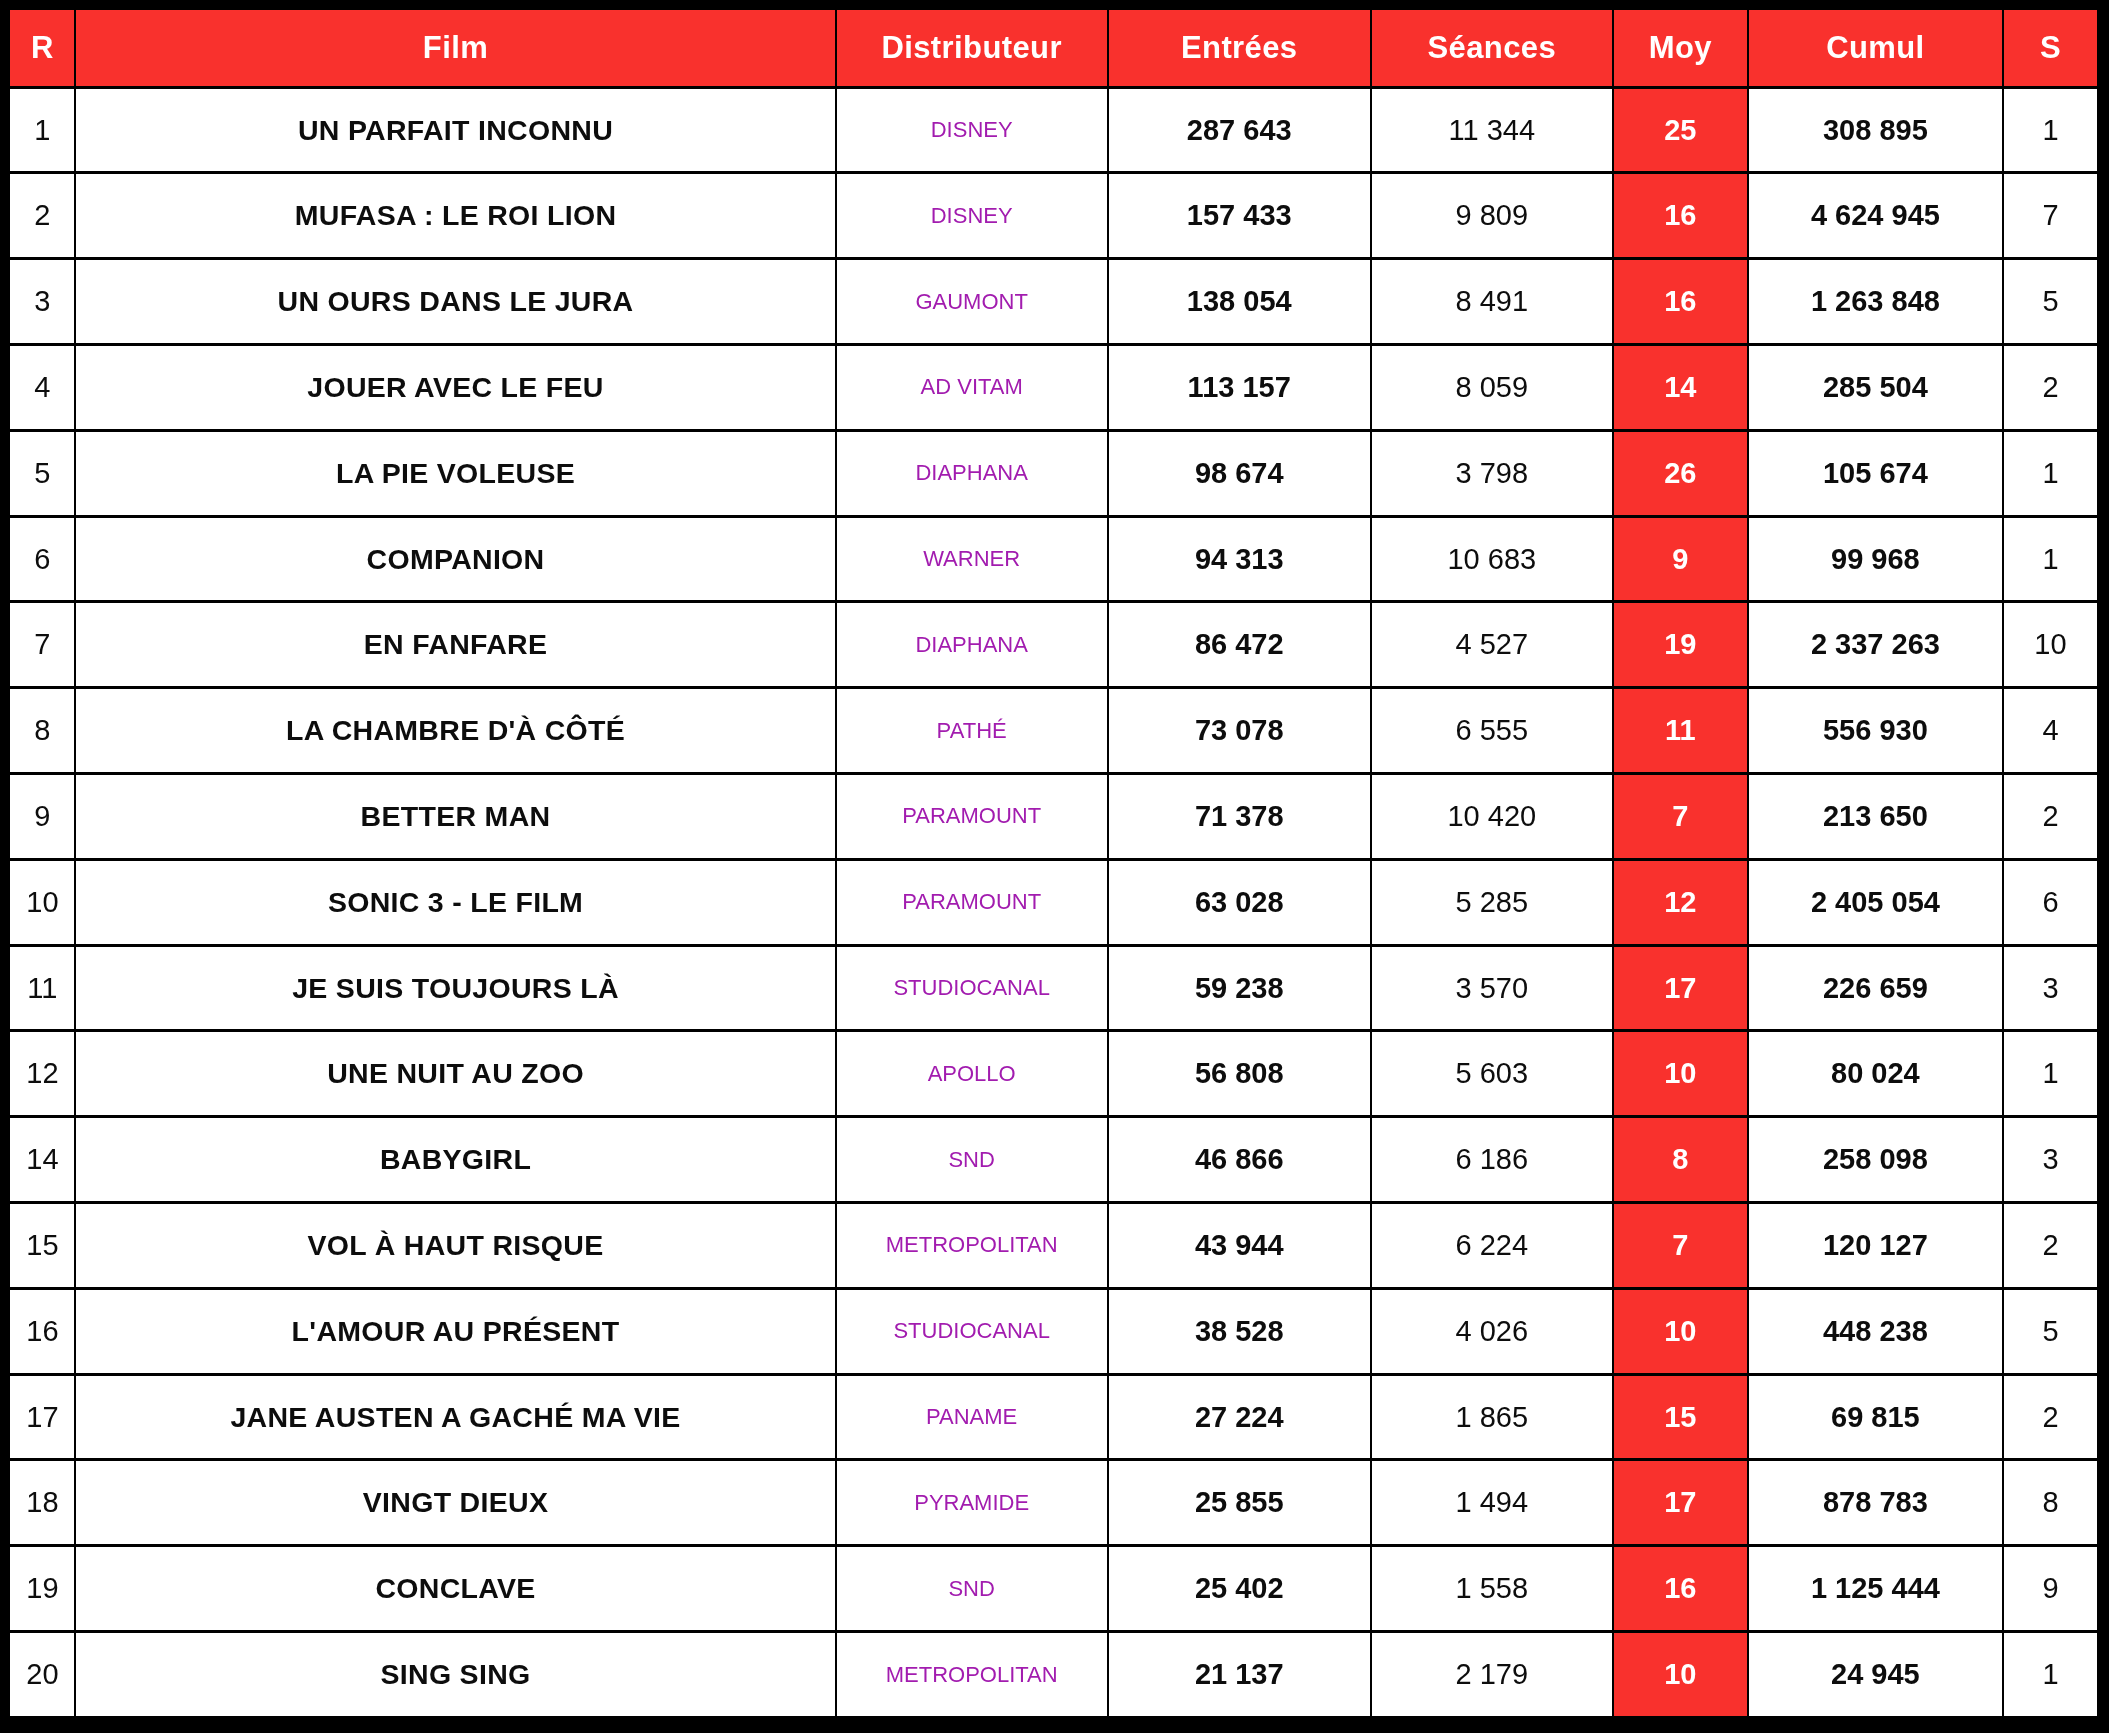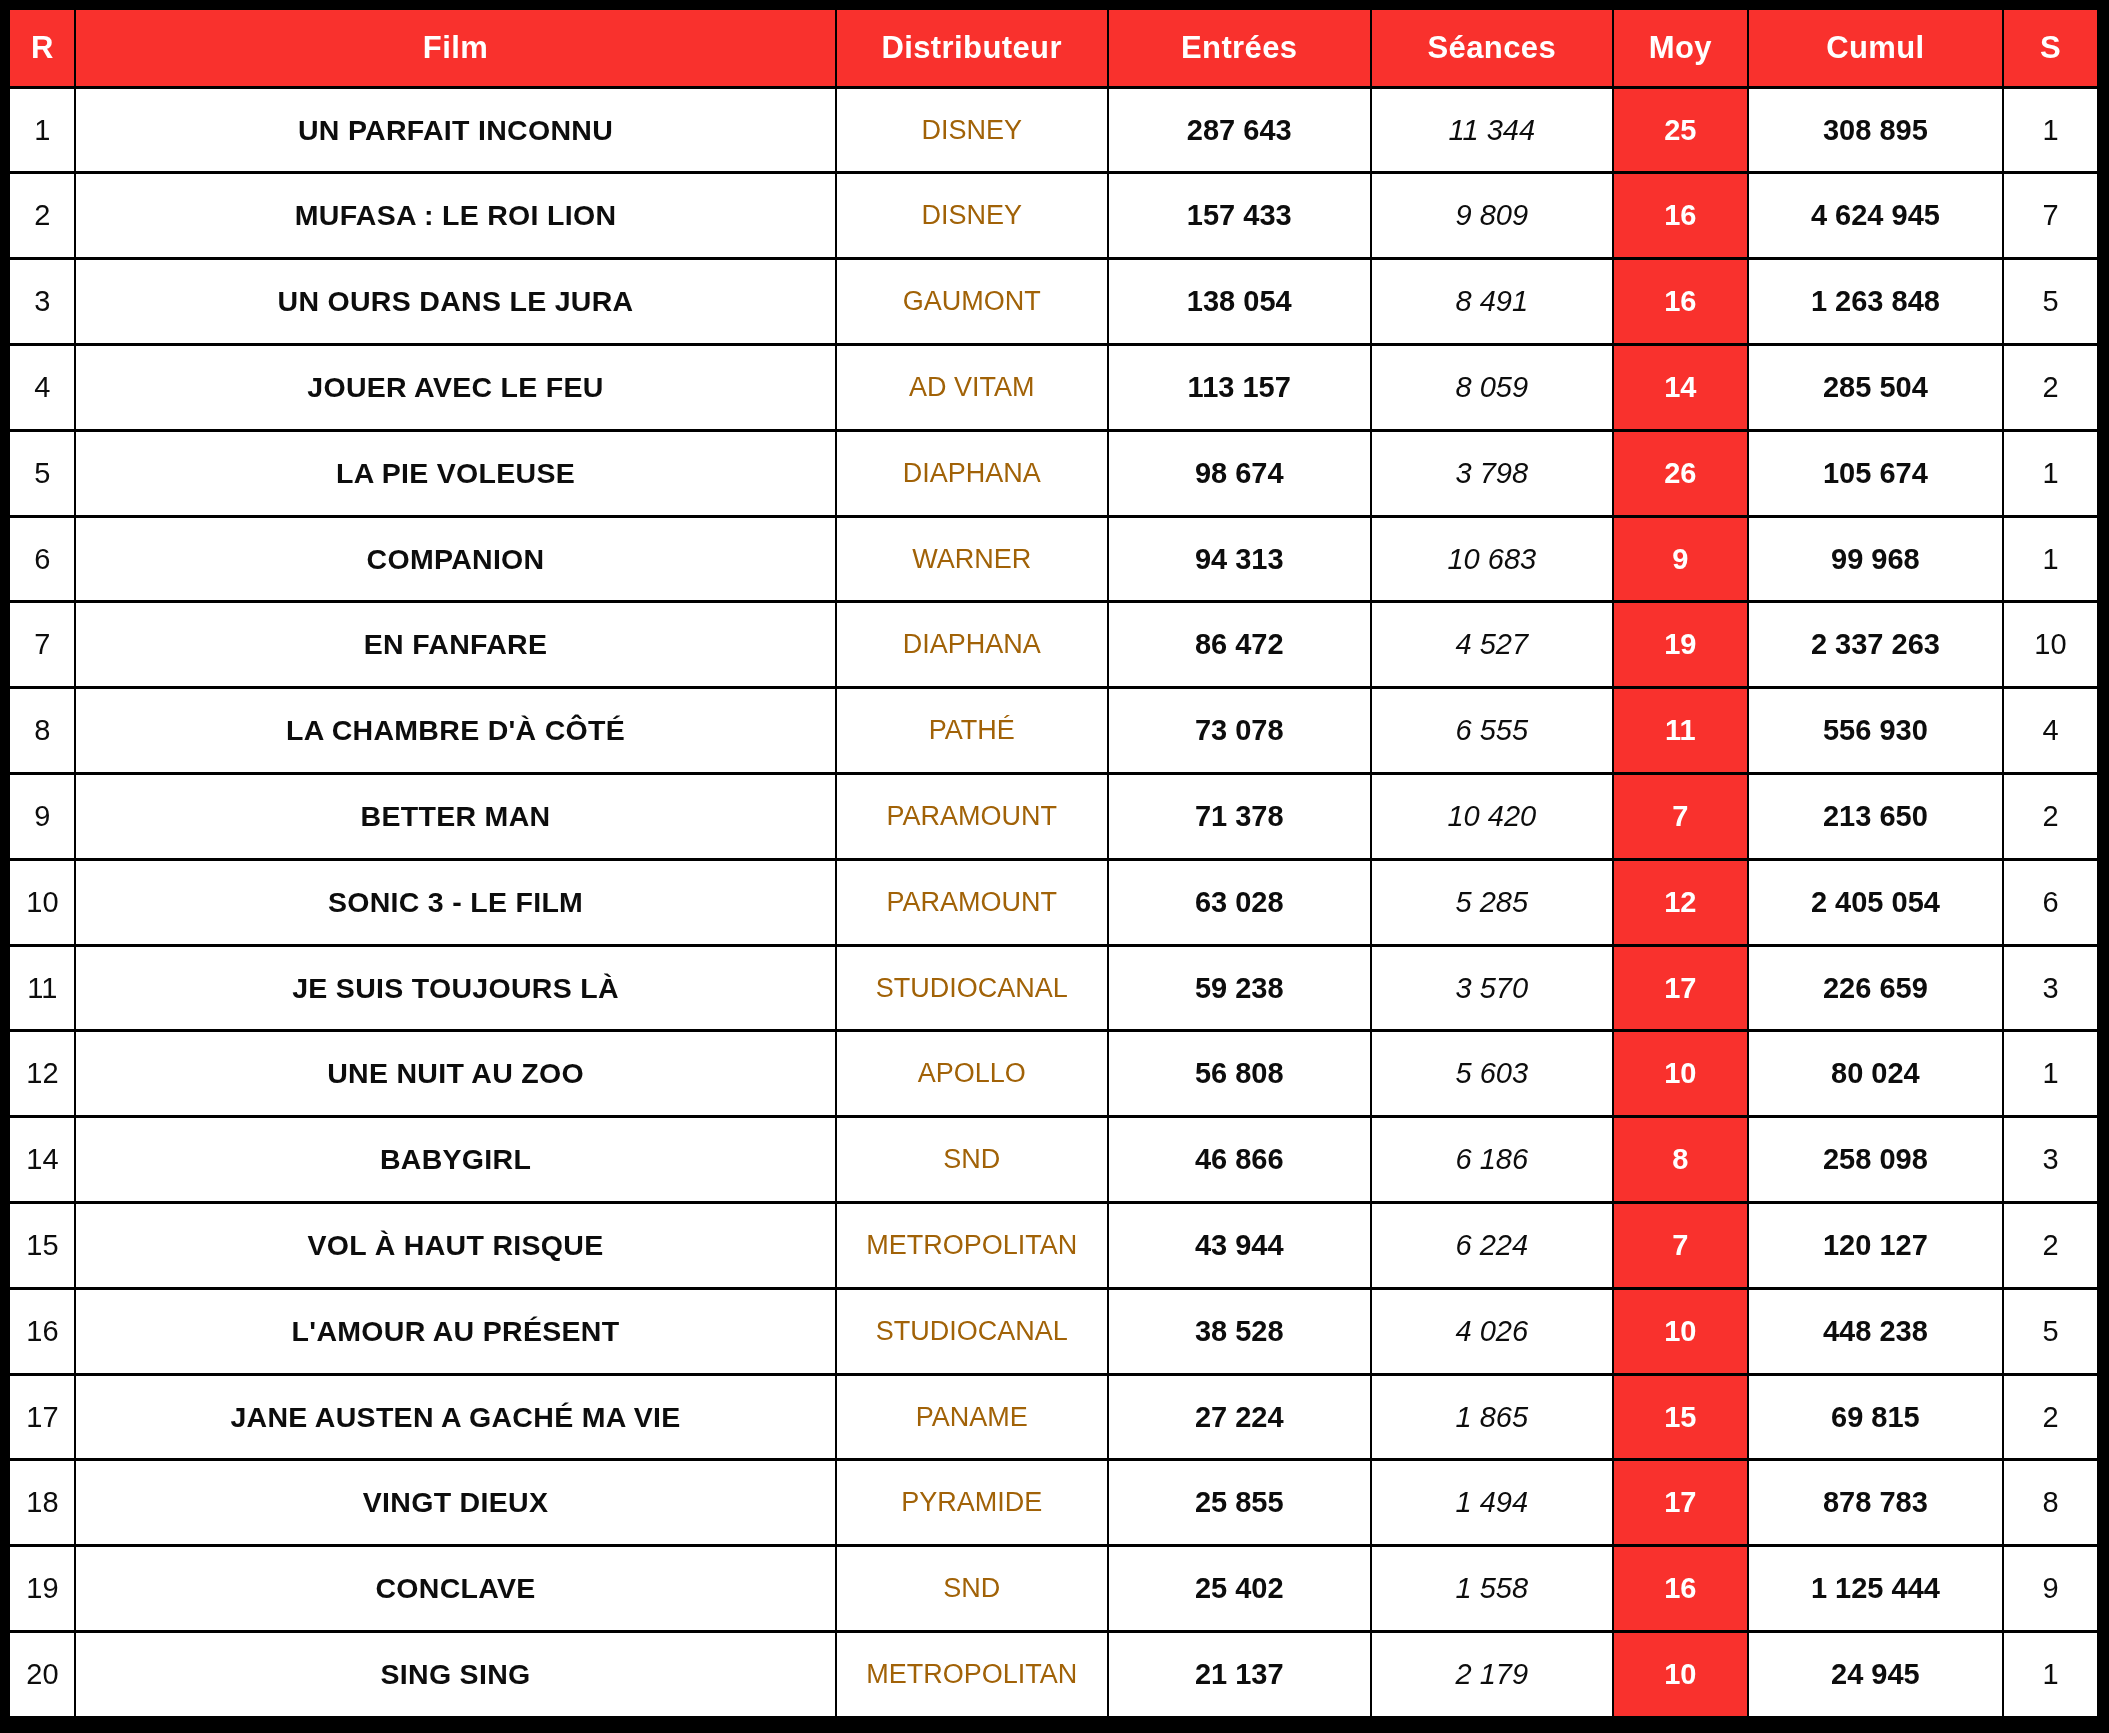--- a/index.html
+++ b/index.html
@@ -45,23 +45,23 @@
     background:var(--red);
     color:var(--white);
     font-size:31px;
     font-weight:700;
     height:76px;
     letter-spacing:0.4px;
   }
   td{font-size:29px;color:#0d0d0d;}
   .c-rank{font-weight:400;font-size:29px;}
   .c-film{font-weight:700;font-size:28.5px;letter-spacing:0.3px;}
-  .c-dist{font-weight:400;font-size:27px;color:#a16207;}
+  .c-dist{font-weight:400;font-size:22px;color:#a21caf;}
   .c-entries{font-weight:700;margin-left:35px;}
-  .c-seances{font-weight:400;font-style:italic;}
+  .c-seances{font-weight:400;}
   .c-moy{background:var(--red);color:var(--white);font-weight:700;margin-top:44px;}
   .c-cumul{font-weight:700;text-align:center;}
   .c-weeks{font-weight:400;}
 </style>
 </head>
 <body>
 
 <div class="page">
   <table>
     <colgroup>

